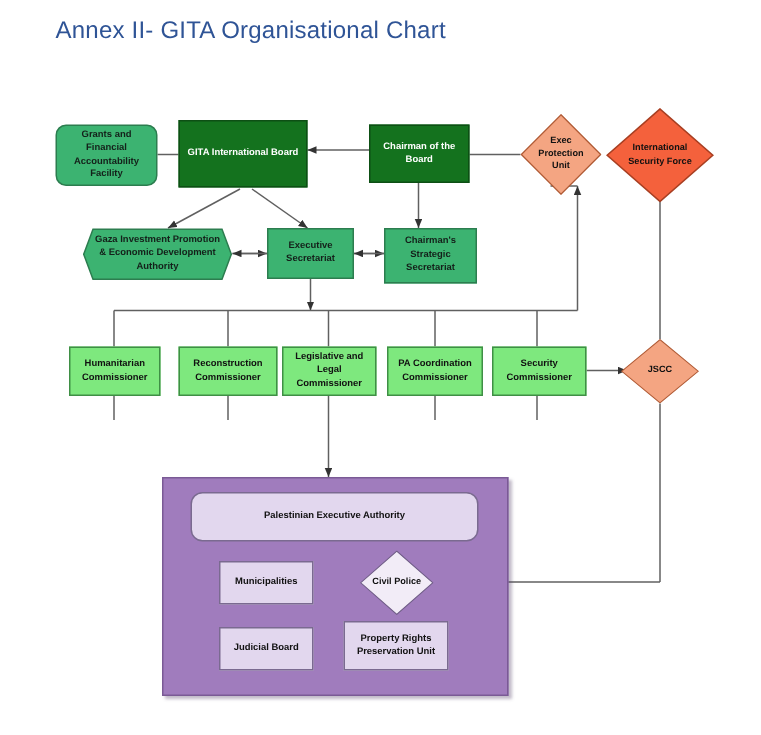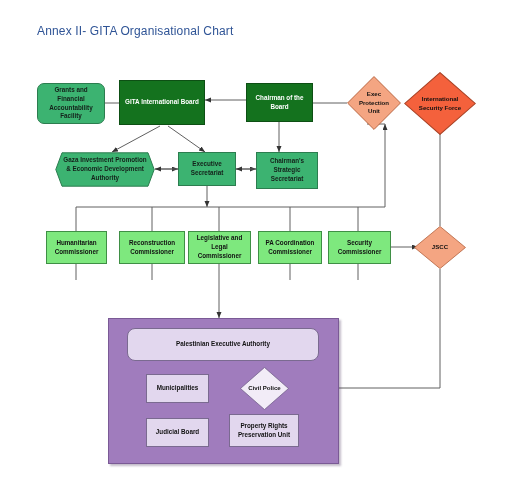--- a/index.html
+++ b/index.html
@@ -10,22 +10,22 @@
   body {
     width: 507px;
     height: 490px;
     font-family: "Liberation Sans", sans-serif;
     overflow: hidden;
     position: relative;
   }
   #page-title {
     position: absolute;
     left: 37px;
-    top: 24px;
-    font-size: 12px;
+    top: 12px;
+    font-size: 16px;
     color: #2f5496;
     letter-spacing: 0.15px;
     white-space: nowrap;
   }
   #canvas {
     position: absolute;
     left: 0; top: 0;
     width: 507px;
     height: 490px;
   }

